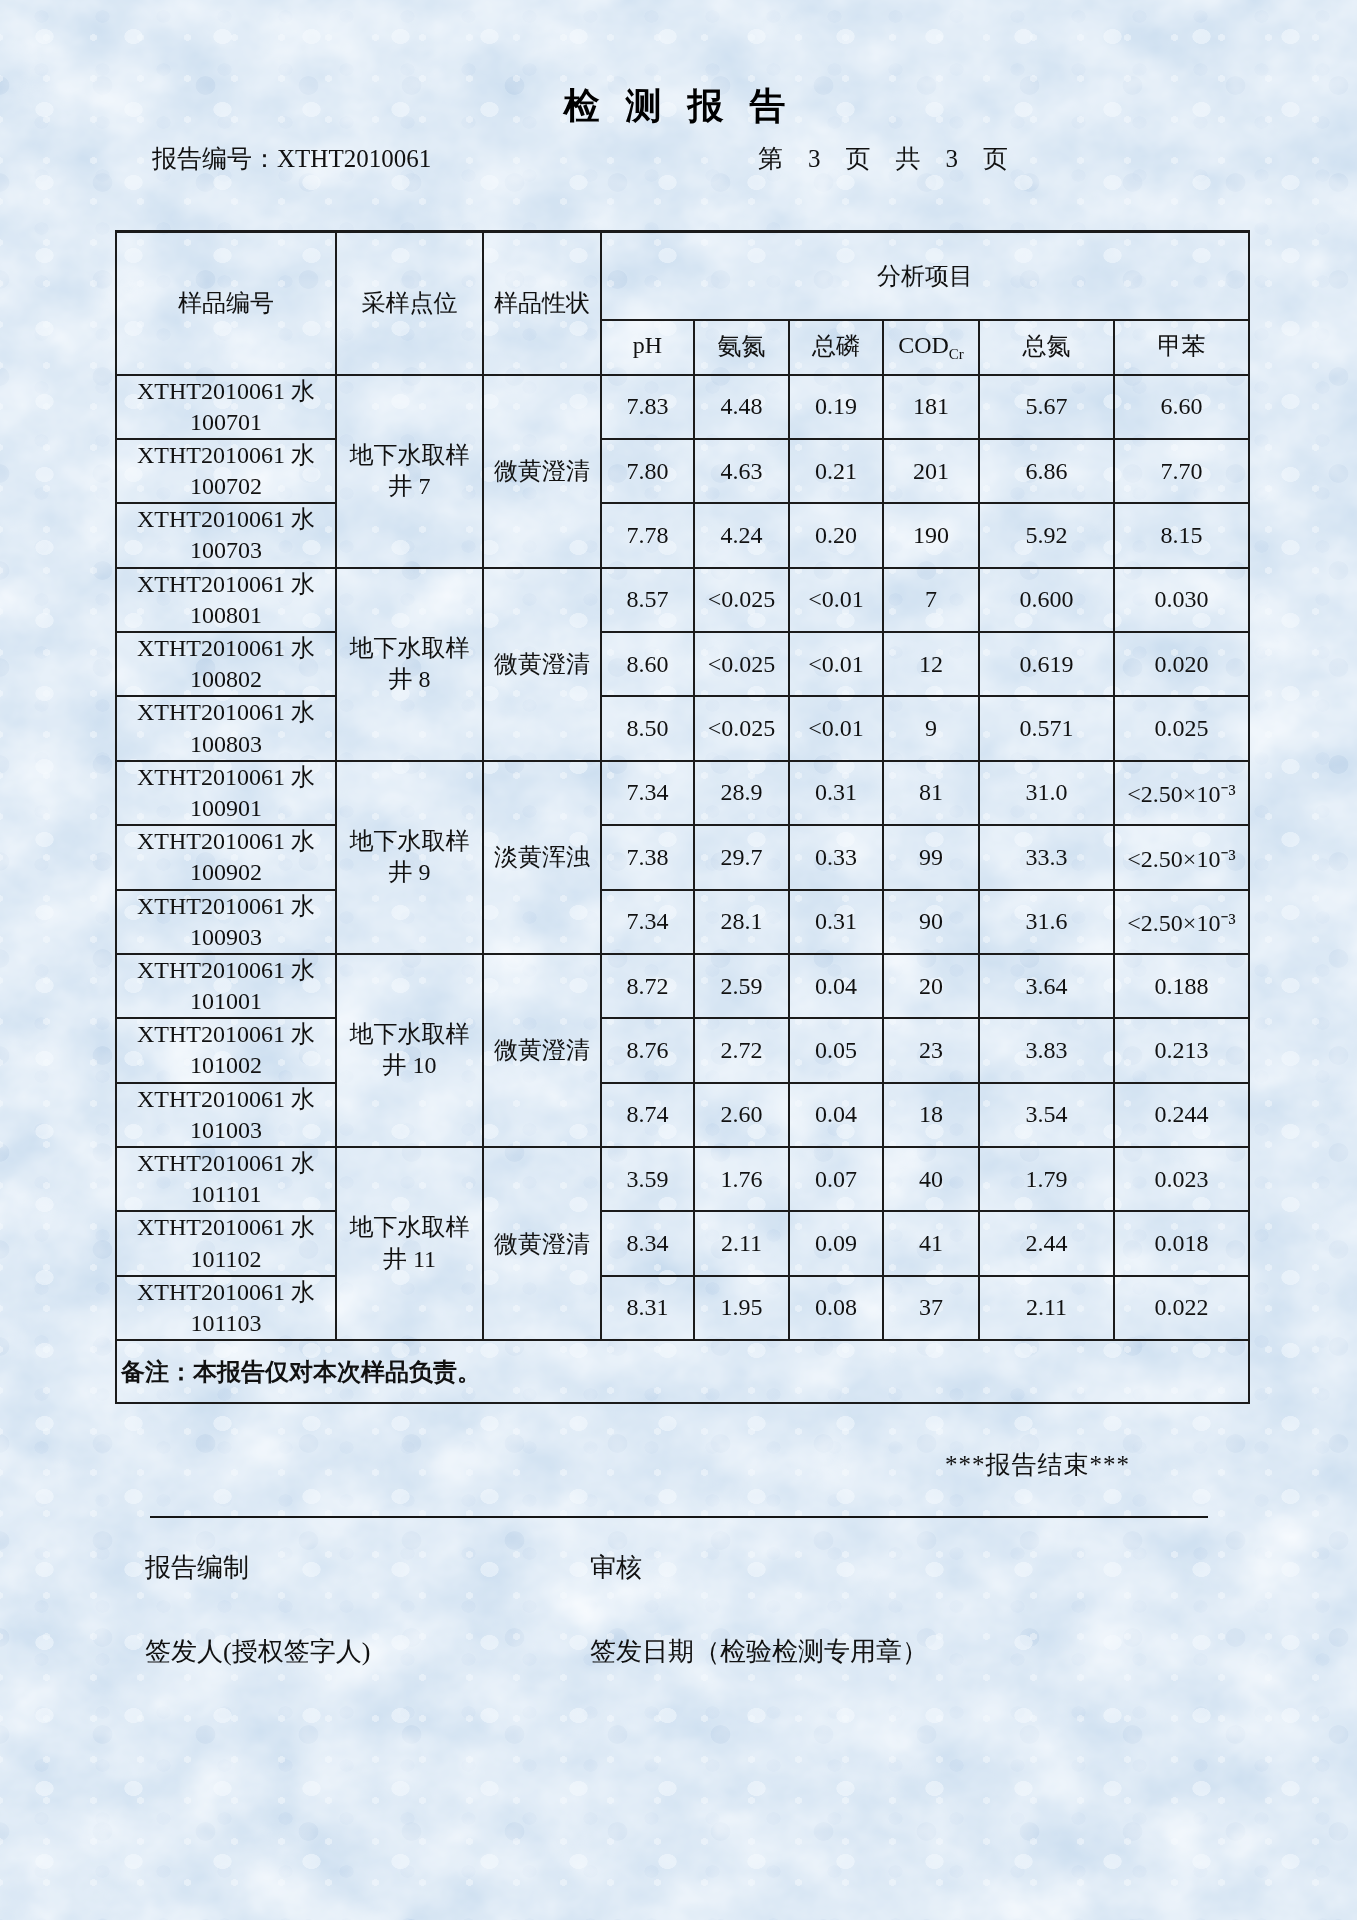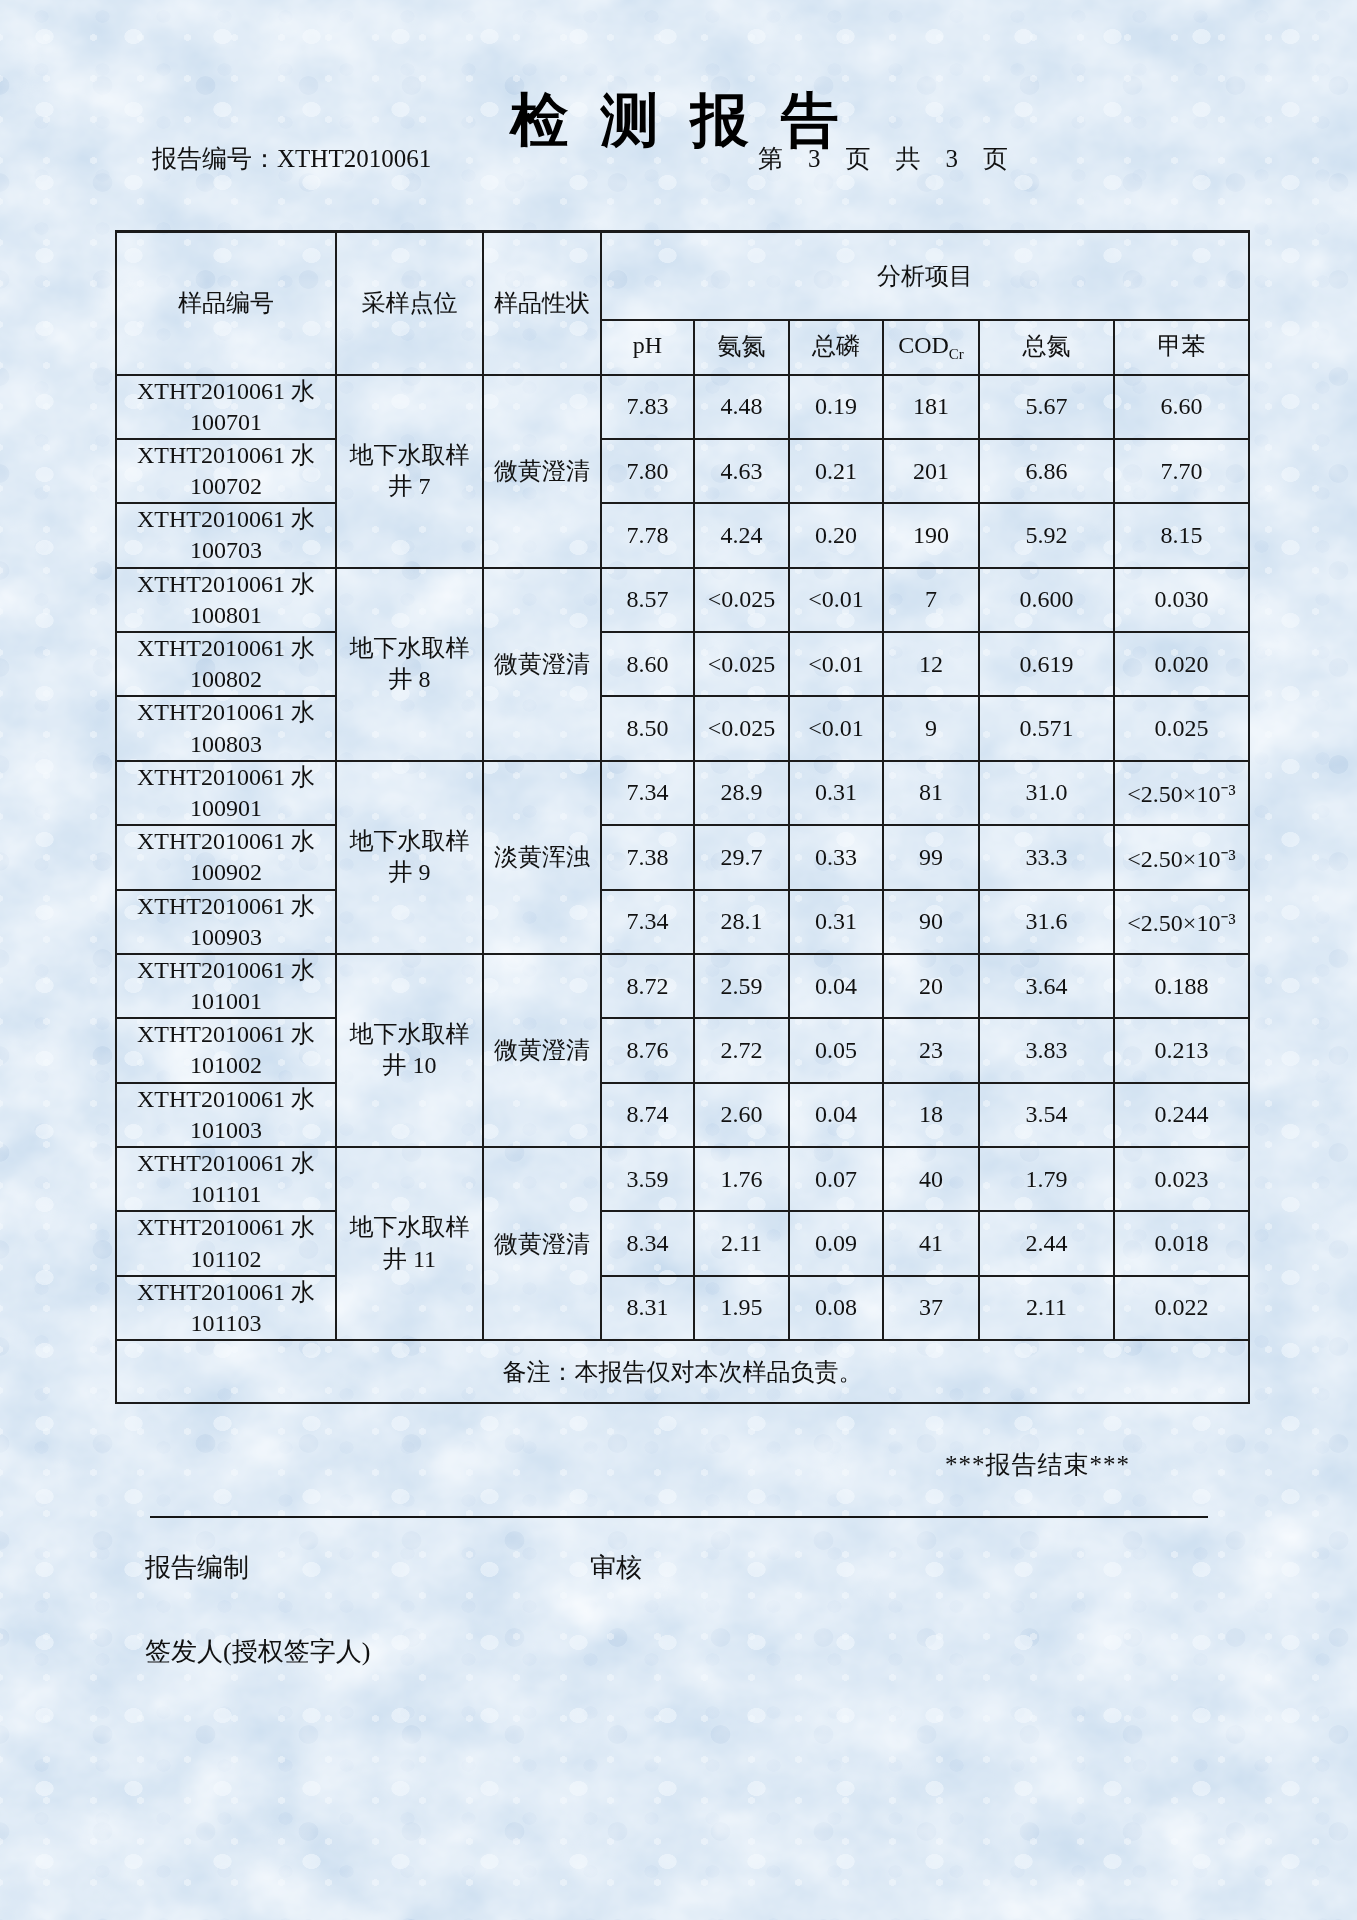--- a/index.html
+++ b/index.html
@@ -26,21 +26,21 @@
     background-position: 0 0, 23px 17px, 51px 37px, 11px 43px;
   }
   .bg-noise { position: absolute; left: 0; top: 0; }
 
   .doc-title {
     position: absolute;
     top: 82px; left: 0; width: 100%;
     text-align: center;
     font-family: "Liberation Sans", sans-serif;
     font-weight: bold;
-    font-size: 58px;
+    font-size: 36px;
     letter-spacing: 8px;
     color: #000;
   }
   .info-line { position: absolute; top: 142px; font-size: 25px; }
   .report-no { left: 152px; }
   .page-indicator { left: 758px; }
 
   table.report-table {
     position: absolute;
     left: 115px; top: 230px;
@@ -59,21 +59,21 @@
     overflow: hidden;
   }
   col.w0{width:220px} col.w1{width:147px} col.w2{width:118px}
   col.w3{width:93px}  col.w4{width:95px}  col.w5{width:94px}
   col.w6{width:96px}  col.w7{width:135px} col.w8{width:135px}
   tr.hr1 { height: 88px; }
   tr.hr2 { height: 55px; }
   .report-table tbody tr { height: 63px; margin-left: 12px; }
   .report-table th sub { font-size: 15px; }
   .id-cell, .pt-cell { white-space: pre-line; line-height: 1.3; }
-  td.remark-cell { text-align: center; height: 57px; }
+  td.remark-cell { text-align: left; height: 57px; font-weight: bold; }
 
   .end-note {
     position: absolute; top: 1448px; left: 0; width: 1130px;
     text-align: right; font-size: 25px; letter-spacing: 1px;
   }
   .sig-line {
     position: absolute; top: 1516px; left: 150px; width: 1058px;
     border-top: 2px solid #151515; height: 0;
   }
   .sig-label { position: absolute; font-size: 26px; }
@@ -307,14 +307,15 @@
         <td class="remark-cell" colspan="9">备注：本报告仅对本次样品负责。</td>
       </tr>
     </tbody>
   </table>
 
   <div class="end-note">***报告结束***</div>
   <div class="sig-line"></div>
   <div class="sig-label prepared">报告编制</div>
   <div class="sig-label review">审核</div>
   <div class="sig-label signer">签发人(授权签字人)</div>
+  <div class="sig-label issue-date">签发日期（检验检测专用章）</div>
 
 </div>
 
 </body></html>

